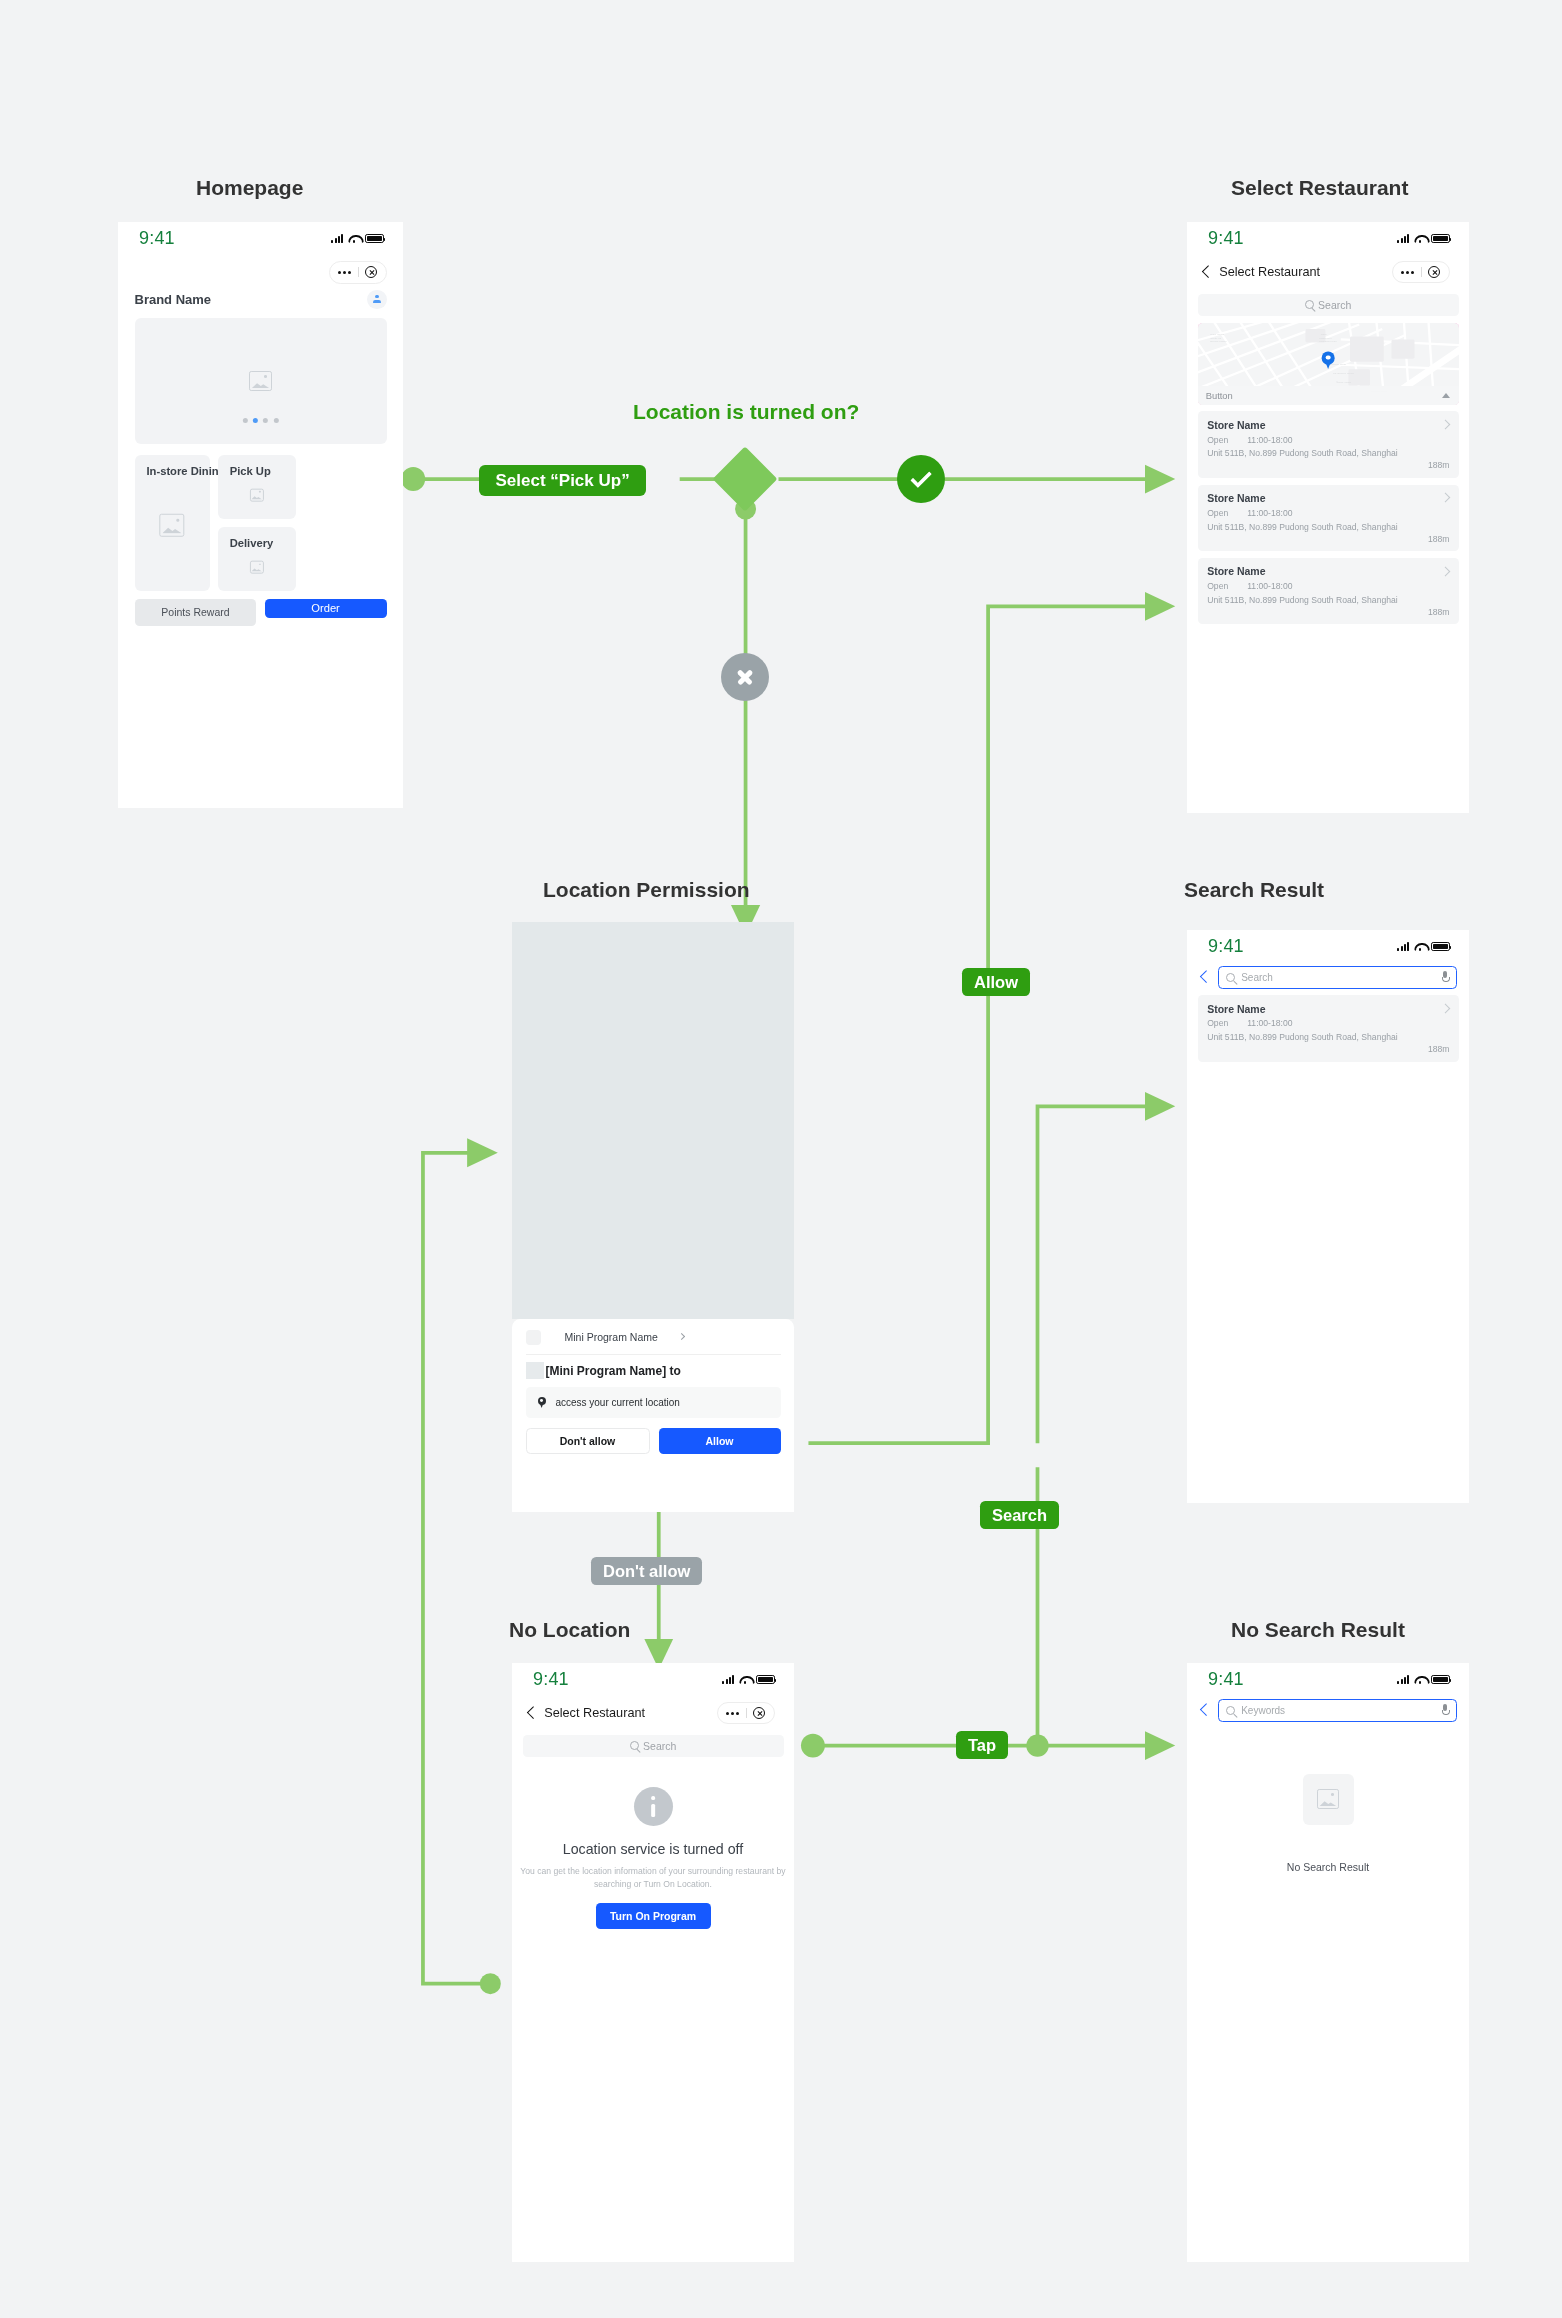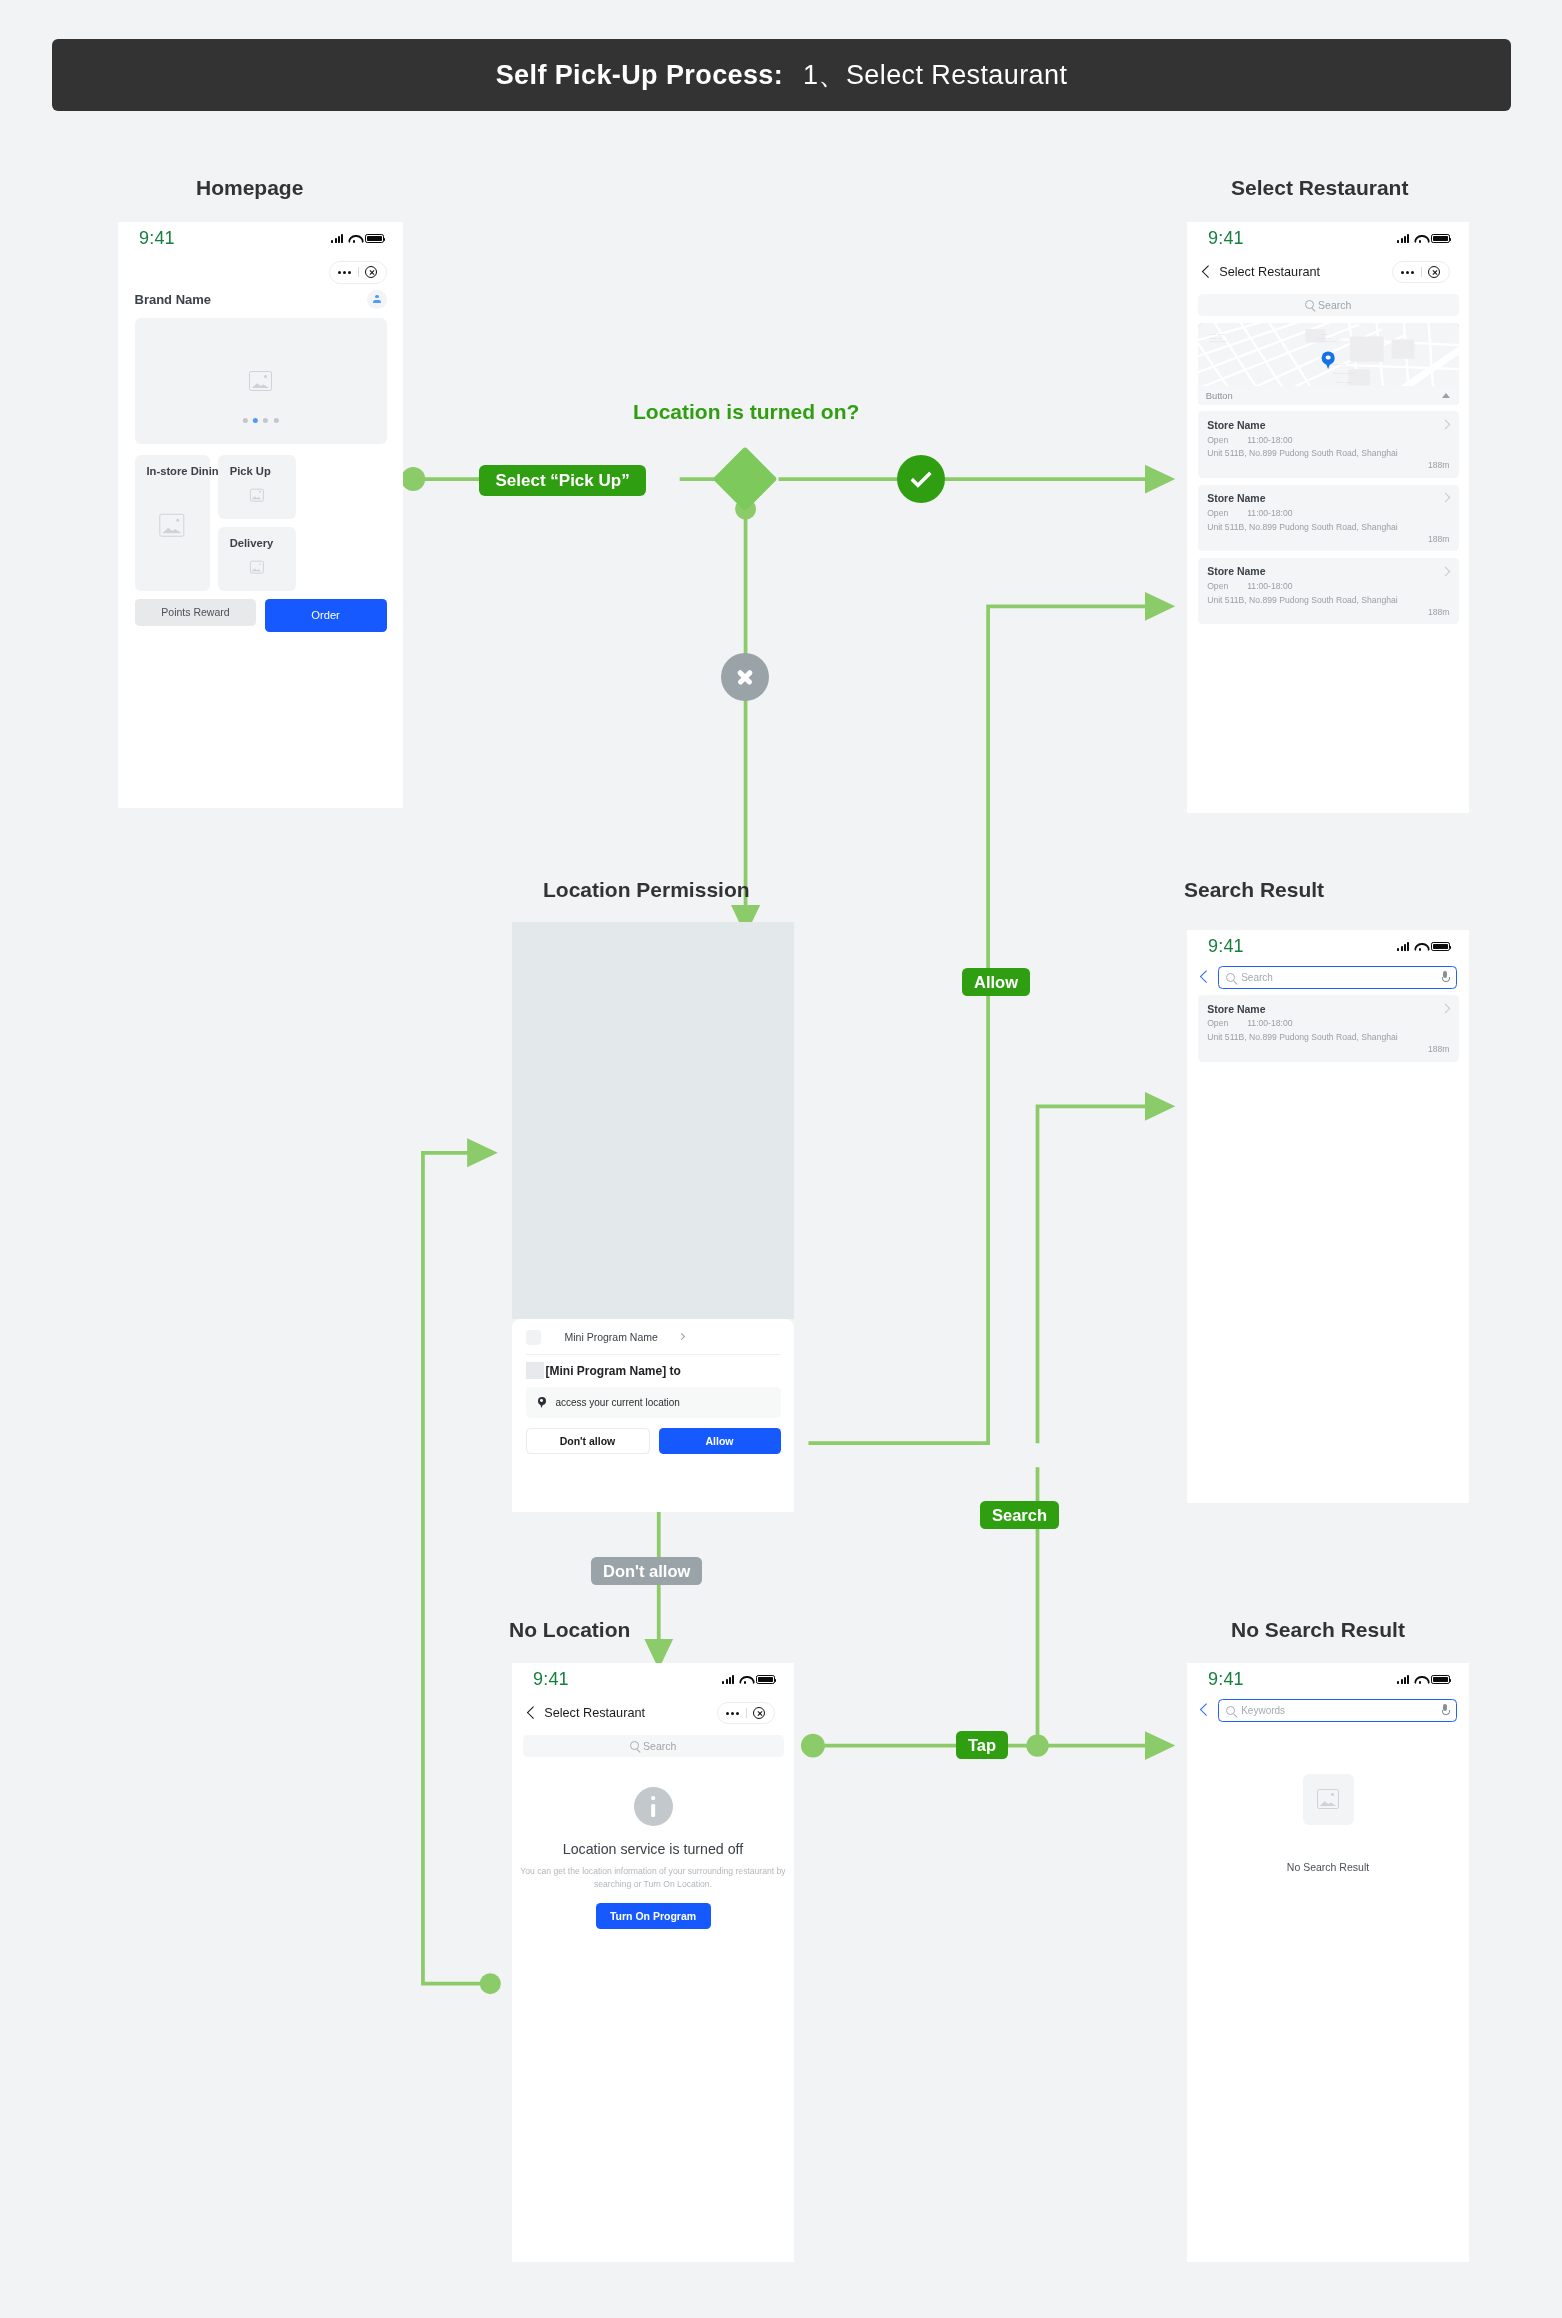--- a/index.html
+++ b/index.html
@@ -161,21 +161,21 @@
   .tile-right-col { display:flex; flex-direction:column; gap: 8.2px; }
   .tile-small { width: 78px; height: 64px; }
 
   .btn-row { display:flex; gap: 8.2px; margin: 8.2px 16.5px 0; }
   .btn-grey {
     flex: 1 1 0; height: 27px; background:#e7e9eb; border-radius: 4.5px;
     display:flex; align-items:center; justify-content:center;
     font-size: 10.5px; color:#4b5058;
   }
   .btn-blue {
-    flex: 1 1 0; height: 33px; background:#1659ff; border-radius: 4.5px;
+    flex: 1 1 0; height: 19px; background:#1659ff; border-radius: 4.5px;
     display:flex; align-items:center; justify-content:center;
     font-size: 11.2px; color:#ffffff; font-weight: 400;
   }
 
   
   .map {
     margin: 6.7px 10.5px 0; height: 82px; border-radius: 4.5px; overflow: hidden;
     position: relative; background: #f9a8d4;
   }
   .map svg { position:absolute; inset:0; width:100%; height:100%; }
@@ -298,26 +298,20 @@
   .xmark { position:relative; width:18px; height:18px; }
   .xmark::before,.xmark::after { content:""; position:absolute; left:0; top:6.7px; width:18px;height:4.5px;
     background:#fff; border-radius:2.2px;}
   .xmark::before{transform:rotate(45deg);} .xmark::after{transform:rotate(-45deg);}
 </style>
 </head>
 <body>
 
 <div id="root">
 
-  <div class="header-bar">
-    <div class="header-title">
-      <span>Self Pick-Up Process:</span>
-      <span class="sub" style="margin-left:12px">1、Select Restaurant</span>
-    </div>
-  </div>
 
   <svg class="flow" viewBox="0 0 2088 3098" width="1563" height="2319">
     <defs>
       <marker id="arrowG" markerWidth="9" markerHeight="9" refX="6.2" refY="4.5" orient="auto">
         <path d="M0,0.6 L8.2,4.5 L0,8.4 z" fill="#8ccb69"></path>
       </marker>
     </defs>
     <g stroke="#8ccb69" stroke-width="5" fill="none">
 
       <line x1="555" y1="640" x2="640" y2="640"></line>

